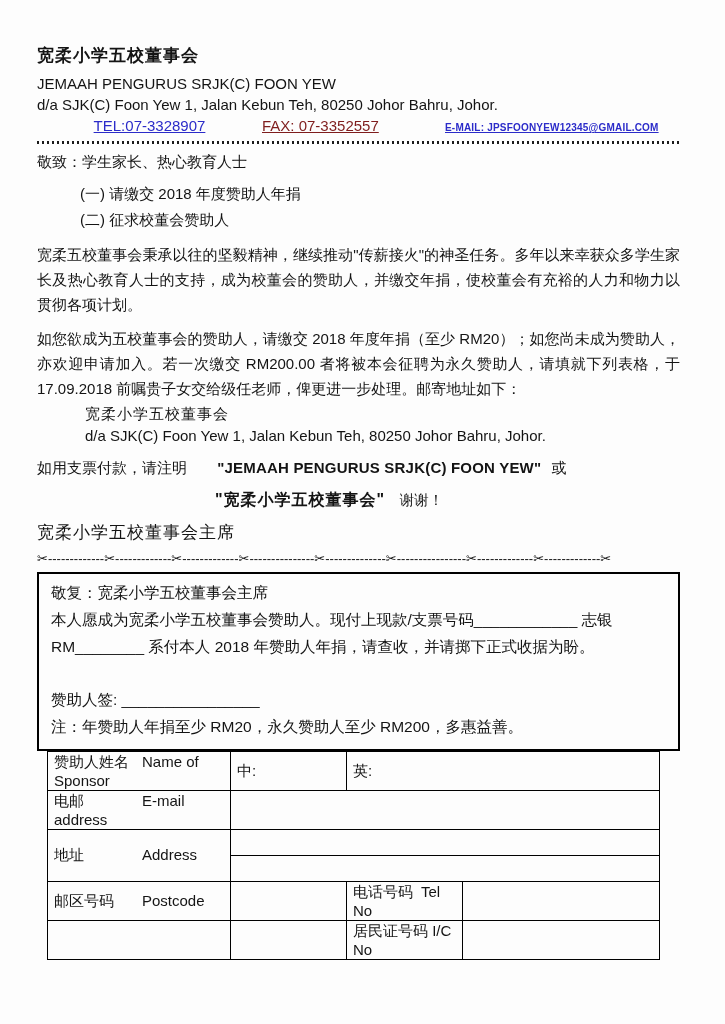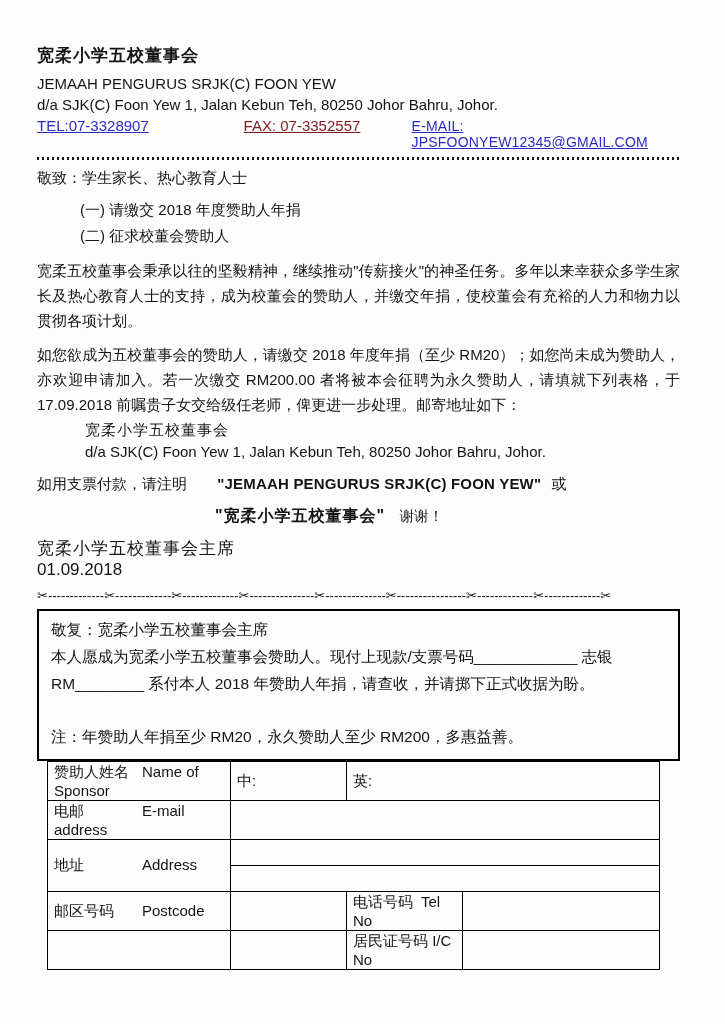--- a/index.html
+++ b/index.html
@@ -13,23 +13,23 @@
     font-family:"Liberation Sans","DejaVu Sans",sans-serif;
     color:#141414;
     overflow:hidden;
   }
   
   .org-title { font-size:17px; font-weight:bold; letter-spacing:1px; margin-bottom:7px; }
   .org-latin { font-size:15px; line-height:19px; }
   .org-addr  { font-size:15px; line-height:19px; margin-top:2px; }
   .links { display:flex; align-items:baseline; margin-top:3px; }
   .links a { text-decoration:underline; font-size:15px; }
-  .links .tel { width:225px; }
+  .links .tel { width:225px;text-align:center; }
   .links .fax { width:183px; }
-  .links .email { font-size:14px; font-weight:normal; letter-spacing:0.2px; }
+  .links .email { font-size:10px; font-weight:bold; letter-spacing:0.2px; }
   .sep {
     height:3px; margin:7px 0 9px;
     background:repeating-linear-gradient(90deg,#1a1a1a 0 2px,transparent 2px 5px);
   }
   
   .salutation { font-size:15px; margin:4px 0 9px; }
   .subject { font-size:15px; font-weight:normal; margin-left:43px; line-height:26px; }
   .para { font-size:15px; line-height:25px; text-align:justify; margin-top:9px; }
   .mail-addr-cn { font-size:15px; margin-left:48px; line-height:23px; margin-top:1px; letter-spacing:1px;}
   .mail-addr-latin { font-size:15px; margin-left:48px; line-height:21px; }
@@ -88,30 +88,30 @@
       <span class="payee-en">"JEMAAH PENGURUS SRJK(C)  FOON YEW"</span>
       <span class="or">或</span>
     </div>
     <div class="cheque-line2">
       <span class="payee-cn">"宽柔小学五校董事会"</span>
       <span class="thanks">谢谢！</span>
     </div>
 
     <div class="signoff">
       <div>宽柔小学五校董事会主席</div>
-      <div class="date">01.09.2018</div>
     </div>
   </div>
 
   <div class="cutline">✂-------------✂-------------✂-------------✂---------------✂--------------✂----------------✂-------------✂-------------✂</div>
 
   <div class="reply-box">
     <div>敬复：宽柔小学五校董事会主席</div>
     <div>本人愿成为宽柔小学五校董事会赞助人。现付上现款/支票号码____________ 志银 RM________ 系付本人 2018 年赞助人年捐，请查收，并请掷下正式收据为盼。</div>
     <div class="blank"></div>
+    <div>赞助人签: ________________</div>
     <div>注：年赞助人年捐至少 RM20，永久赞助人至少 RM200，多惠益善。</div>
   </div>
 
 
   <table class="form">
     <colgroup>
         <col style="width:183px">
         <col style="width:116px">
         <col style="width:116px">
         <col style="width:197px">

